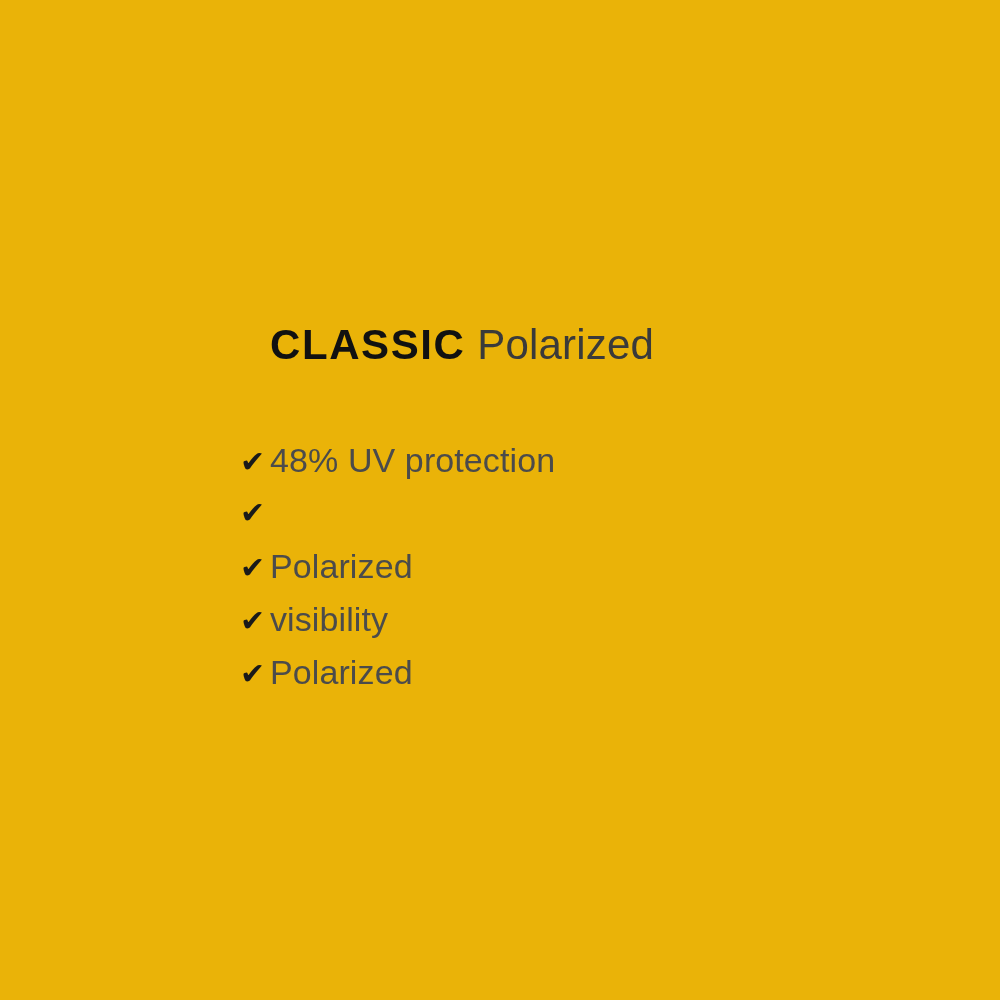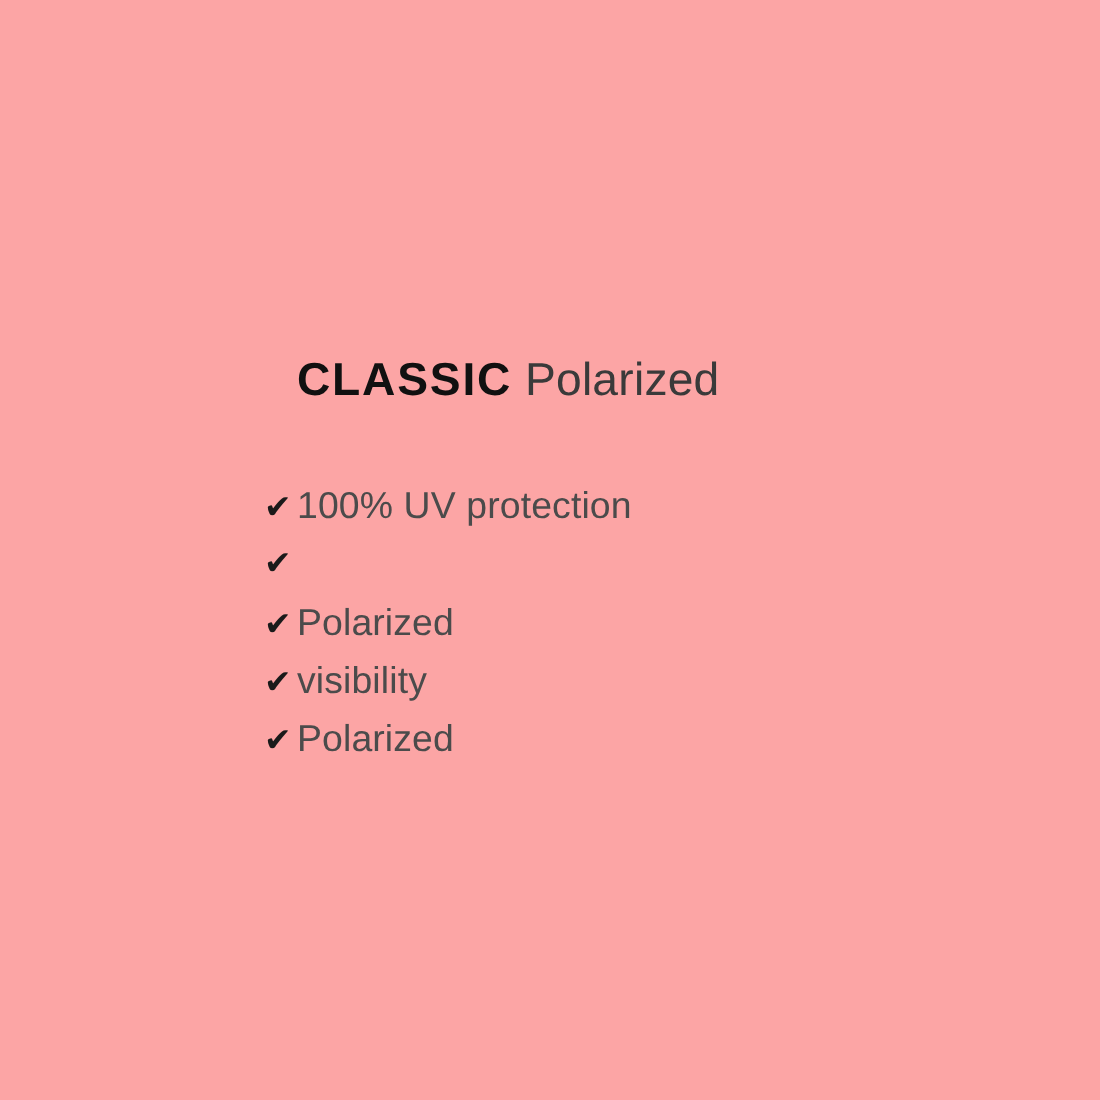--- a/index.html
+++ b/index.html
@@ -13,21 +13,21 @@
     background: #ffffff;
     font-family: "Liberation Sans", "DejaVu Sans", sans-serif;
     -webkit-font-smoothing: antialiased;
     overflow: hidden;
   }
 
   .page {
     position: relative;
     width: 1000px;
     height: 1000px;
-    background: #fca5a5;
+    background: #eab308;
   }
 
   
   .product-title {
     position: absolute;
     left: 270px;
     top: 294px;
     white-space: nowrap;
     line-height: 1.08;
     font-size: 42px;
@@ -80,21 +80,21 @@
 
 <div class="page">
 
   <h1 class="product-title">
     <span class="title-brand">CLASSIC</span><span class="title-space"> </span><span class="title-model">Polarized</span>
   </h1>
 
   <ul class="feature-list">
     <li class="feature-item">
       <span class="check-icon">✔</span>
-      <span class="feature-label">100% UV protection</span>
+      <span class="feature-label">48% UV protection</span>
     </li>
     <li class="feature-item">
       <span class="check-icon">✔</span>
     </li>
     <li class="feature-item">
       <span class="check-icon">✔</span>
       <span class="feature-label">Polarized</span>
     </li>
     <li class="feature-item">
       <span class="check-icon">✔</span>

